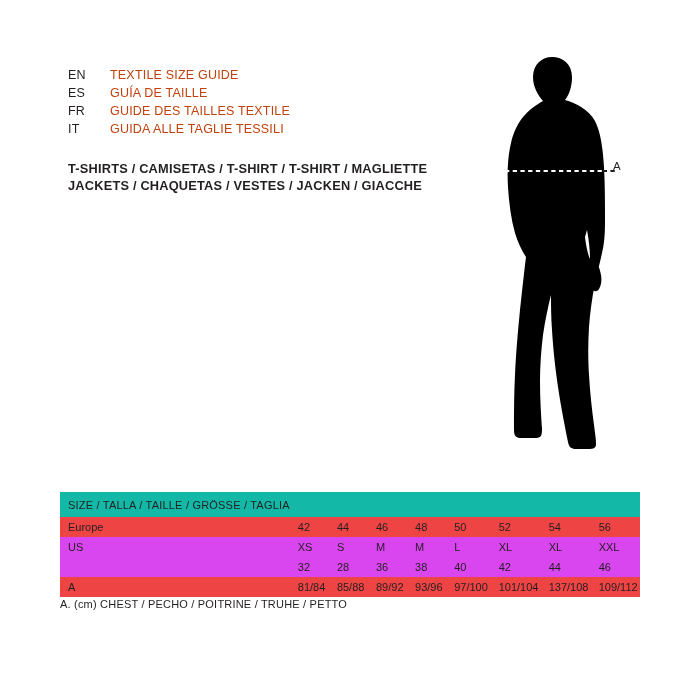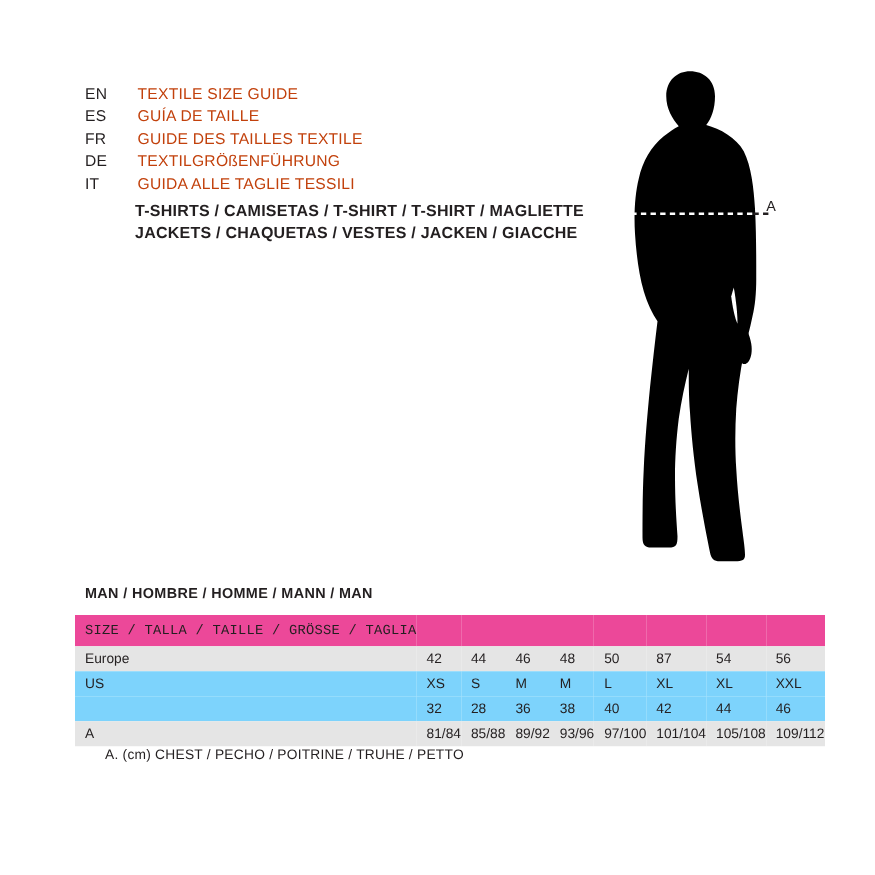--- a/index.html
+++ b/index.html
@@ -43,21 +43,20 @@
     font-size: 12.5px;
     letter-spacing: 0.2px;
     color: #c2410c;
   }
 
   .garment-block {
     position: absolute;
     left: 68px;
     top: 160px;
     width: 400px;
-    margin-left: 40px;
   }
   .garment-line {
     font-size: 12.8px;
     font-weight: bold;
     letter-spacing: 0.2px;
     line-height: 17px;
     color: #231f20;
   }
 
   
@@ -104,38 +103,37 @@
   }
   table.size-table th,
   table.size-table td {
     text-align: left;
     padding: 4px 0 4px 8px;
     font-weight: normal;
     color: #231f20;
     white-space: nowrap;
   }
   table.size-table thead th {
-    background: #ec4899;
+    background: #14b8a6;
     font-size: 11px;
     letter-spacing: 0.2px;
     height: 17px;
-    font-family: Liberation Mono, monospace;
   }
   table.size-table tbody tr.shade td {
-    background: #7dd3fc;
+    background: #d946ef;
   }
   table.size-table tbody tr.plain td {
-    background: #e5e5e5;
+    background: #ef4444;
   }
   .col-label { width: 100px; }
   .col-val { width: 60px; }
 
   .footnote {
     position: absolute;
-    left: 84px;
+    left: 60px;
     top: 598px;
     font-size: 11px;
     letter-spacing: 0.2px;
     color: #231f20;
   }
 </style>
 </head>
 <body>
 
 <div class="page">
@@ -145,24 +143,20 @@
       <span class="lang-code">EN</span>
       <span class="lang-text">TEXTILE SIZE GUIDE</span>
     </div>
     <div class="lang-row">
       <span class="lang-code">ES</span>
       <span class="lang-text">GUÍA DE TAILLE</span>
     </div>
     <div class="lang-row">
       <span class="lang-code">FR</span>
       <span class="lang-text">GUIDE DES TAILLES TEXTILE</span>
-    </div>
-    <div class="lang-row">
-      <span class="lang-code">DE</span>
-      <span class="lang-text">TEXTILGRÖßENFÜHRUNG</span>
     </div>
     <div class="lang-row">
       <span class="lang-code">IT</span>
       <span class="lang-text">GUIDA ALLE TAGLIE TESSILI</span>
     </div>
   </div>
 
   <div class="garment-block">
     <div class="garment-line">T-SHIRTS / CAMISETAS / T-SHIRT / T-SHIRT / MAGLIETTE</div>
     <div class="garment-line">JACKETS / CHAQUETAS / VESTES / JACKEN / GIACCHE</div>
@@ -218,21 +212,20 @@
       "></path>
     </svg>
     
     <svg class="measure-line" width="170" height="14" viewBox="0 0 170 14">
       <line x1="0" y1="7" x2="150" y2="7" stroke="#ffffff" stroke-width="2.2" stroke-dasharray="5,4"></line>
       <line x1="150" y1="7" x2="168" y2="7" stroke="#231f20" stroke-width="2.2" stroke-dasharray="5,4"></line>
     </svg>
   </div>
   <div class="measure-label">A</div>
 
-  <div class="table-title">MAN / HOMBRE / HOMME / MANN / MAN</div>
 
   <table class="size-table">
     <thead>
       <tr>
         <th class="col-label">SIZE / TALLA / TAILLE / GRÖSSE / TAGLIA</th>
         <th class="col-val"></th>
         <th class="col-val"></th>
         <th class="col-val"></th>
         <th class="col-val"></th>
         <th class="col-val"></th>
@@ -242,21 +235,21 @@
       </tr>
     </thead>
     <tbody>
       <tr class="plain">
         <td>Europe</td>
         <td>42</td>
         <td>44</td>
         <td>46</td>
         <td>48</td>
         <td>50</td>
-        <td>87</td>
+        <td>52</td>
         <td>54</td>
         <td>56</td>
       </tr>
       <tr class="shade">
         <td>US</td>
         <td>XS</td>
         <td>S</td>
         <td>M</td>
         <td>M</td>
         <td>L</td>
@@ -276,21 +269,21 @@
         <td>46</td>
       </tr>
       <tr class="plain">
         <td>A</td>
         <td>81/84</td>
         <td>85/88</td>
         <td>89/92</td>
         <td>93/96</td>
         <td>97/100</td>
         <td>101/104</td>
-        <td>105/108</td>
+        <td>137/108</td>
         <td>109/112</td>
       </tr>
     </tbody>
   </table>
 
   <div class="footnote">A. (cm) CHEST / PECHO / POITRINE / TRUHE / PETTO</div>
 
 </div>
 
 </body></html>

